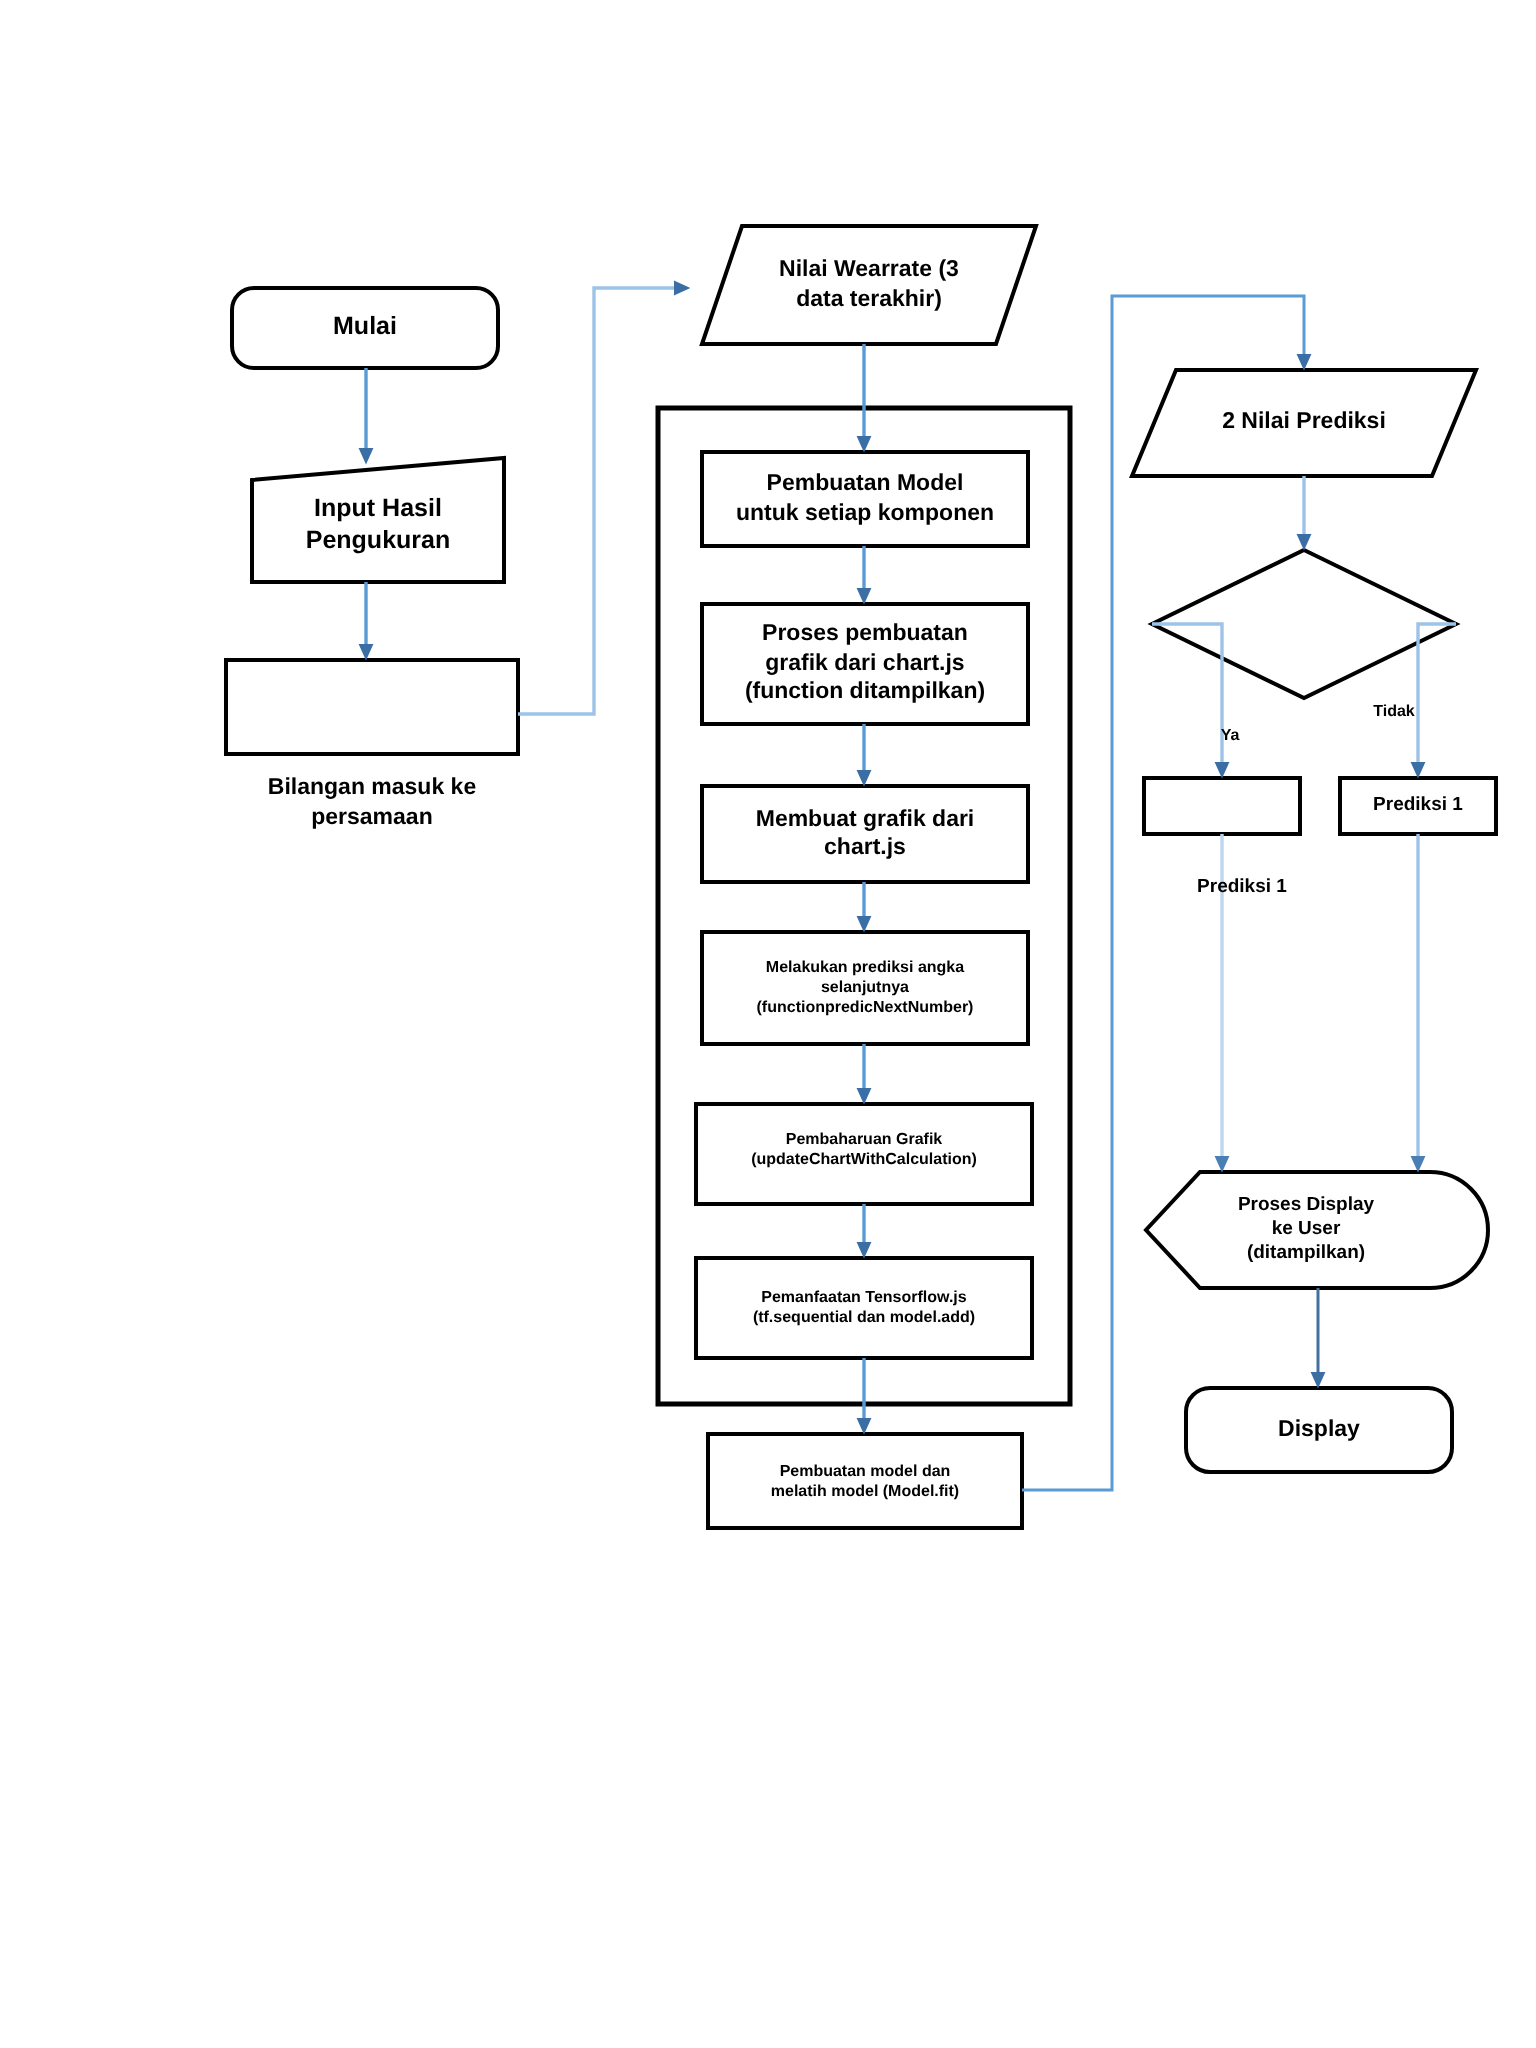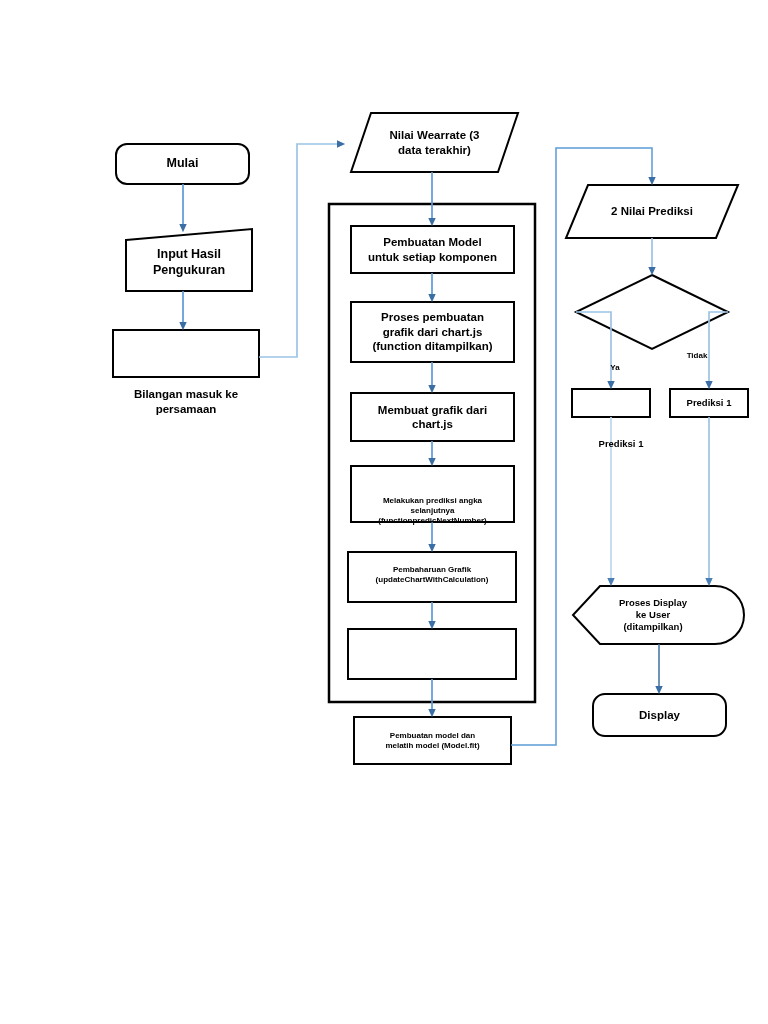--- a/index.html
+++ b/index.html
@@ -151,27 +151,29 @@
   <div class="node-label lbl-12" style="left:351px; top:226px; width:163px; height:47px;">Pembuatan Model
 untuk setiap komponen</div>
 
   <div class="node-label lbl-12" style="left:351px; top:302px; width:163px; height:60px;">Proses pembuatan
 grafik dari chart.js
 (function ditampilkan)</div>
 
   <div class="node-label lbl-12" style="left:351px; top:393px; width:163px; height:48px;border-radius:13px;">Membuat grafik dari
 chart.js</div>
 
-  <div class="node-label lbl-8" style="left:351px; top:483px; width:163px; height:56px;">Melakukan prediksi angka
+  <div class="node-label lbl-8" style="left:351px; top:466px; width:163px; height:56px;">Melakukan prediksi angka
 selanjutnya
 (functionpredicNextNumber)</div>
 
   <div class="node-label lbl-8" style="left:348px; top:552px; width:168px; height:46px;">Pembaharuan Grafik
 (updateChartWithCalculation)</div>
 
+  <div class="node-label lbl-8" style="left:348px; top:629px; width:168px; height:50px;">Pemanfaatan Tensorflow.js
+(tf.sequential dan model.add)</div>
 
   <div class="node-label lbl-8" style="left:354px; top:717px; width:157px; height:47px;">Pembuatan model dan
 melatih model (Model.fit)</div>
 
   <div class="node-label lbl-12" style="left:576px; top:185px; width:152px; height:53px;">2 Nilai Prediksi</div>
 
 
   <div class="node-label lbl-10" style="left:572px; top:389px; width:98px; height:28px;margin-top:41px;">Prediksi 1</div>
 
   <div class="node-label lbl-10" style="left:670px; top:389px; width:78px; height:28px;">Prediksi 1</div>

